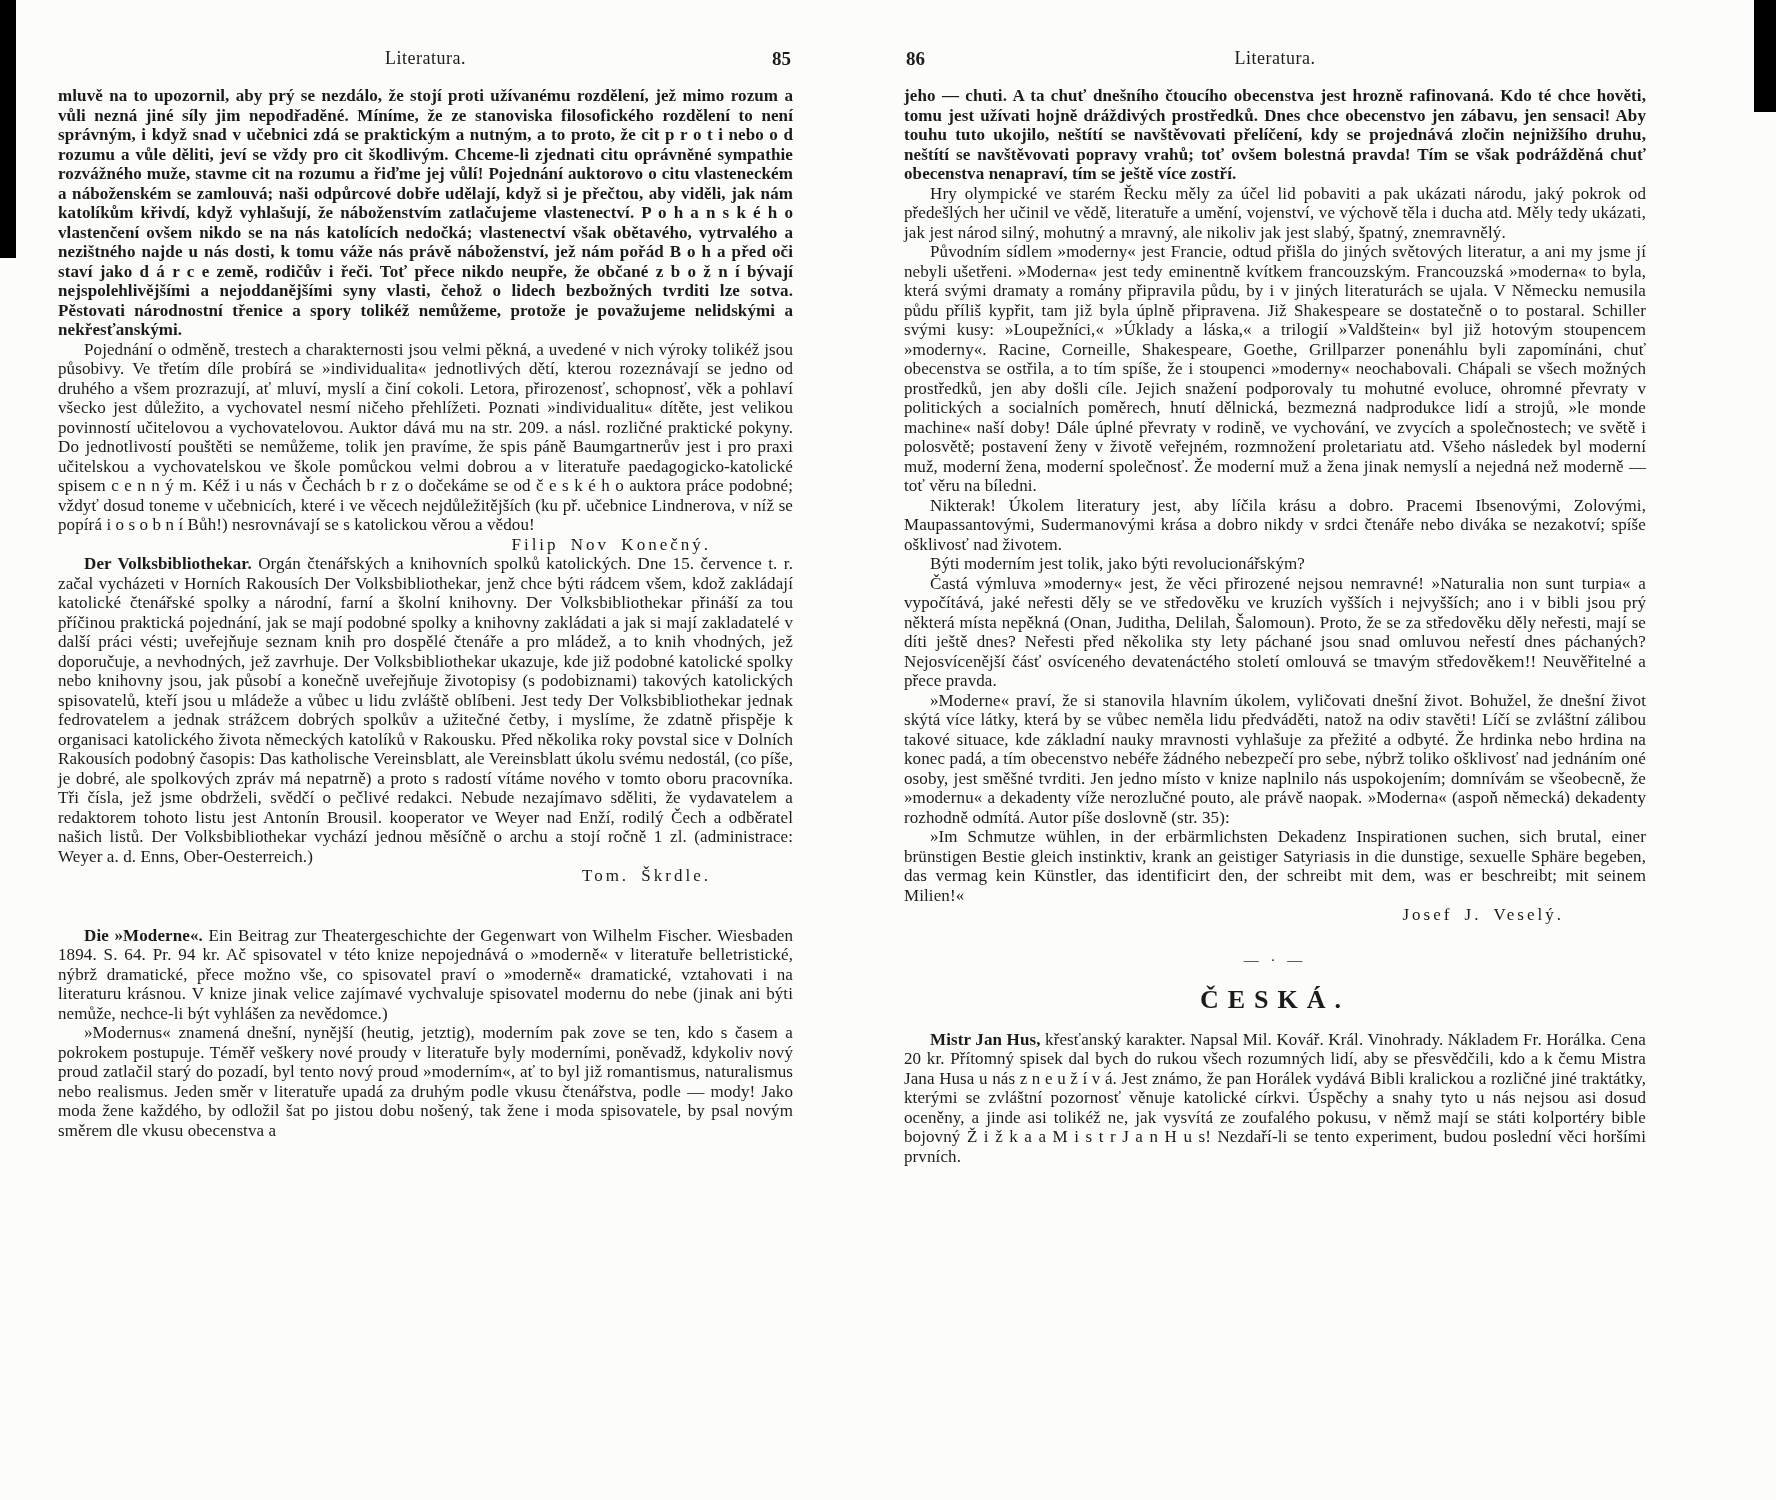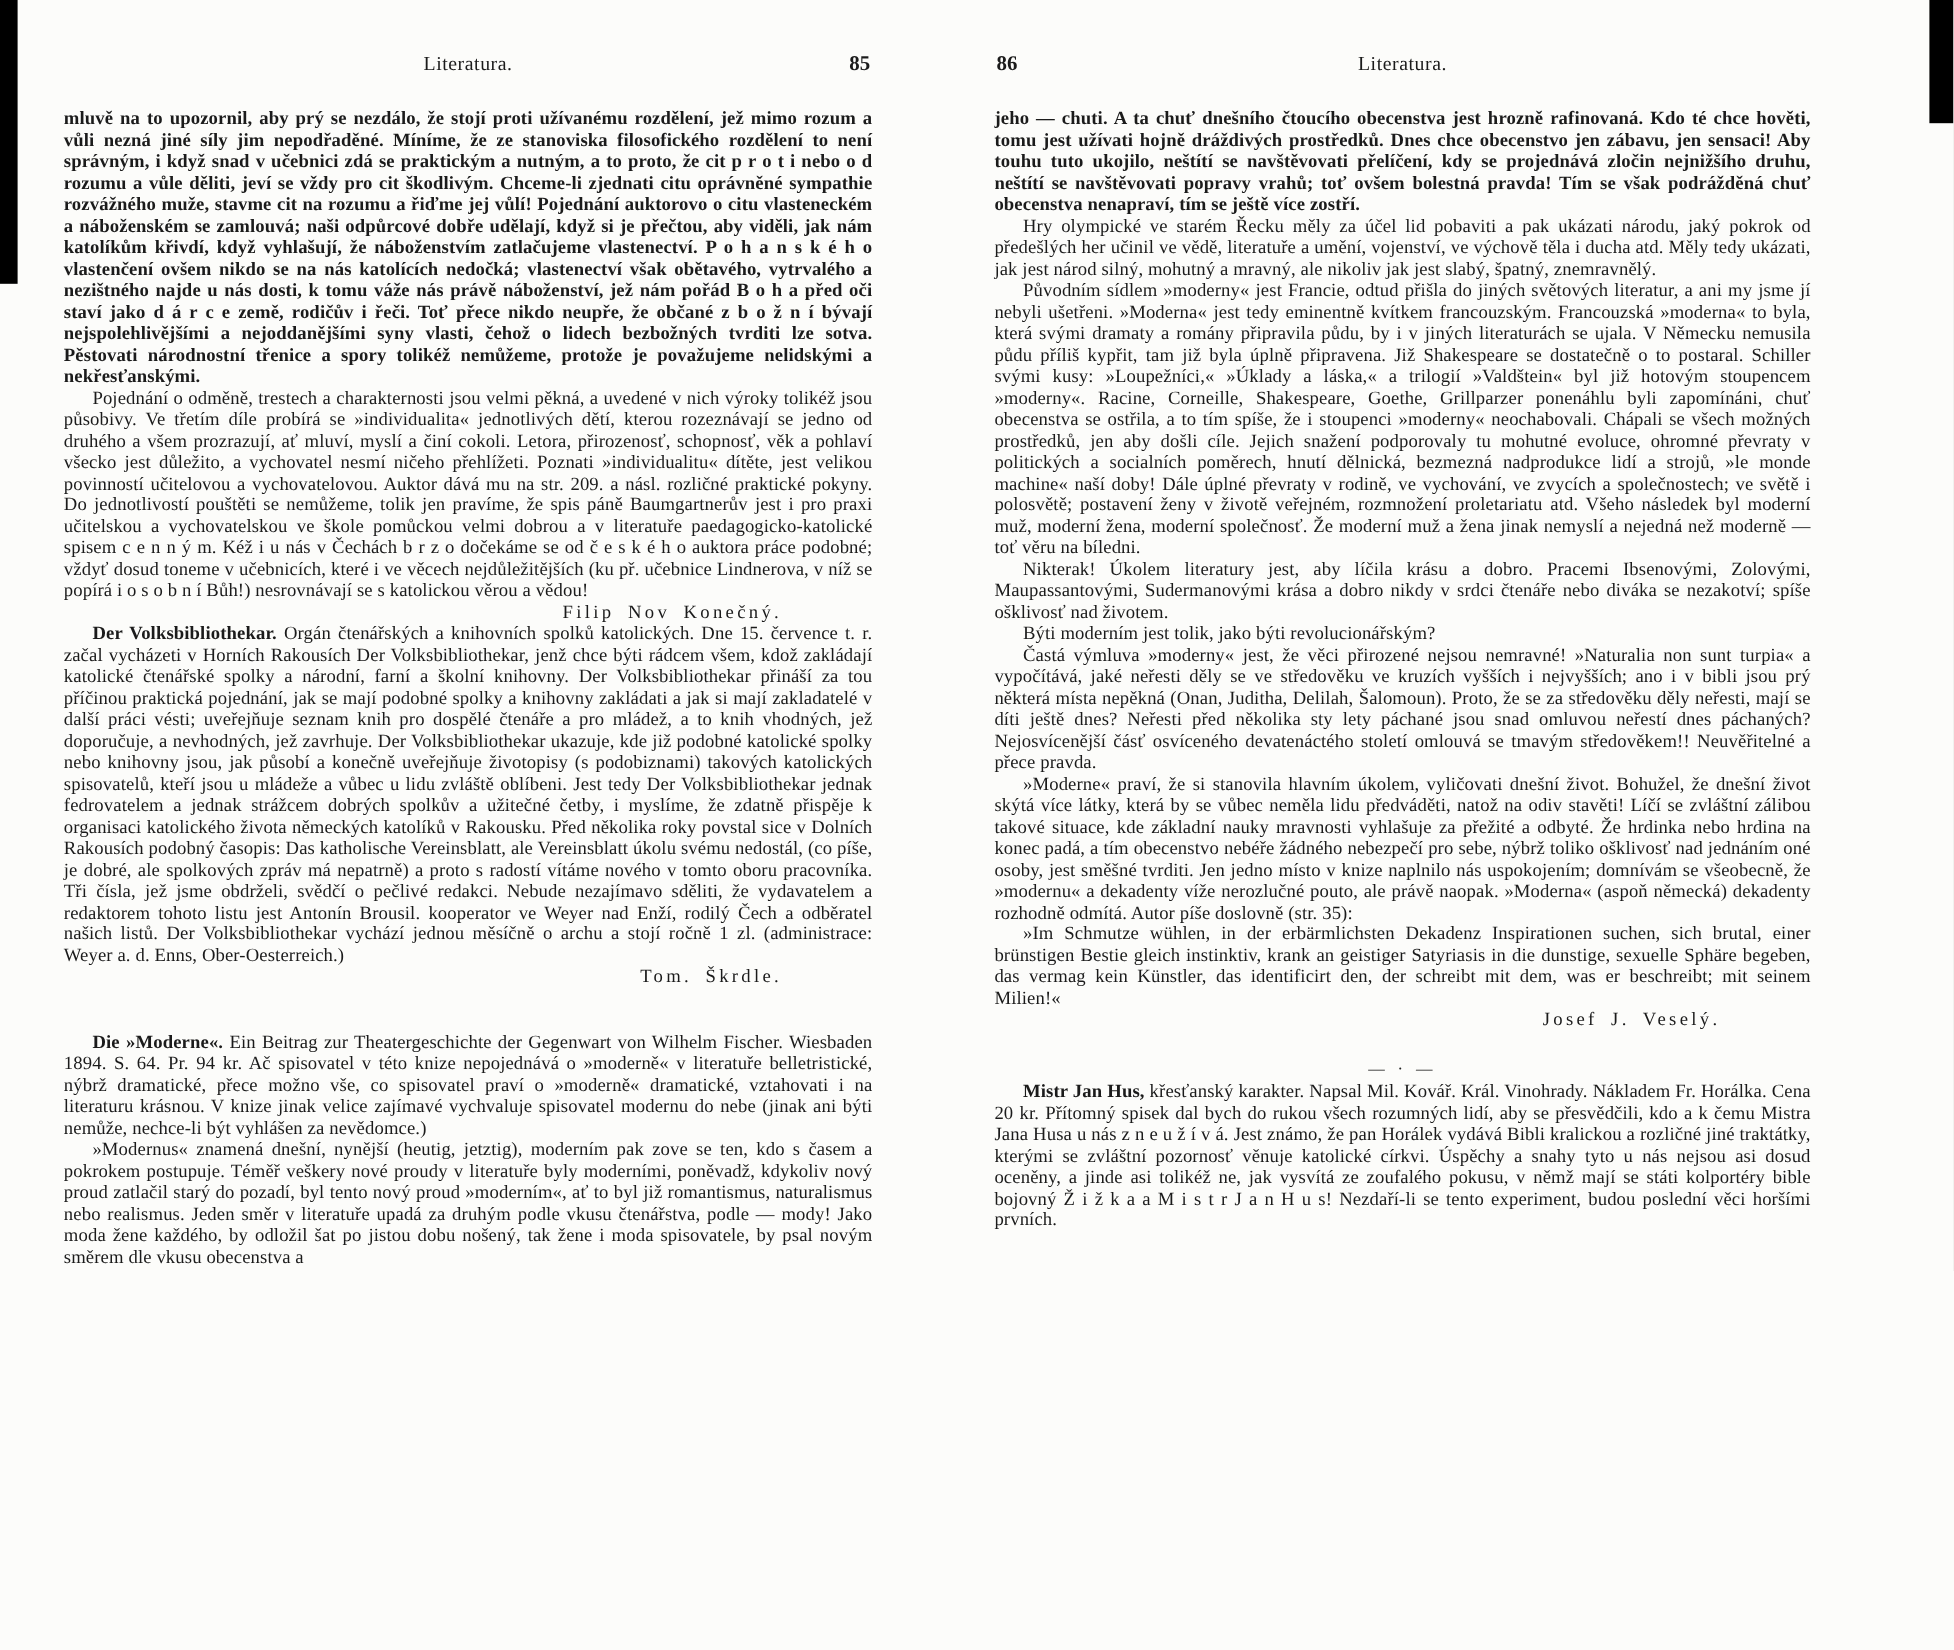--- a/index.html
+++ b/index.html
@@ -21,21 +21,21 @@
   .artifact-right { right: 0; top: 0; width: 22px; height: 112px; }
 
   .spread { display: flex; }
   .page { width: 888px; box-sizing: border-box; }
   .page-left  .content { margin: 48px 95px 0 58px; }   
   .page-right .content { margin: 48px 130px 0 16px; }  
 
   .page-header {
     position: relative;
     height: 26px;
-    margin-bottom: 24px;
+    margin-bottom: 12px;
     font-size: 18px;
   }
   .hdr-title {
     position: absolute;
     left: 50%;
     transform: translateX(-50%);
     letter-spacing: 0.5px;
   }
   .hdr-num { font-weight: bold; font-size: 19px; }
   .hdr-num-right { position: absolute; right: 2px; top: 0; }
@@ -111,19 +111,20 @@
             <p class="para no-indent">jeho — chuti. A ta chuť dnešního čtoucího obecenstva jest hrozně rafinovaná. Kdo té chce hověti, tomu jest užívati hojně dráždivých prostředků. Dnes chce obecenstvo jen zábavu, jen sensaci! Aby touhu tuto ukojilo, neštítí se navštěvovati přelíčení, kdy se projednává zločin nejnižšího druhu, neštítí se navštěvovati popravy vrahů; toť ovšem bolestná pravda! Tím se však podrážděná chuť obecenstva nenapraví, tím se ještě více zostří.</p>
             <p class="para">Hry olympické ve starém Řecku měly za účel lid pobaviti a pak ukázati národu, jaký pokrok od předešlých her učinil ve vědě, literatuře a umění, vojenství, ve výchově těla i ducha atd. Měly tedy ukázati, jak jest národ silný, mohutný a mravný, ale nikoliv jak jest slabý, špatný, znemravnělý.</p>
             <p class="para">Původním sídlem »moderny« jest Francie, odtud přišla do jiných světových literatur, a ani my jsme jí nebyli ušetřeni. »Moderna« jest tedy eminentně kvítkem francouzským. Francouzská »moderna« to byla, která svými dramaty a romány připravila půdu, by i v jiných literaturách se ujala. V Německu nemusila půdu příliš kypřit, tam již byla úplně připravena. Již Shakespeare se dostatečně o to postaral. Schiller svými kusy: »Loupežníci,« »Úklady a láska,« a trilogií »Valdštein« byl již hotovým stoupencem »moderny«. Racine, Corneille, Shakespeare, Goethe, Grillparzer ponenáhlu byli zapomínáni, chuť obecenstva se ostřila, a to tím spíše, že i stoupenci »moderny« neochabovali. Chápali se všech možných prostředků, jen aby došli cíle. Jejich snažení podporovaly tu mohutné evoluce, ohromné převraty v politických a socialních poměrech, hnutí dělnická, bezmezná nadprodukce lidí a strojů, »le monde machine« naší doby! Dále úplné převraty v rodině, ve vychování, ve zvycích a společnostech; ve světě i polosvětě; postavení ženy v životě veřejném, rozmnožení proletariatu atd. Všeho následek byl moderní muž, moderní žena, moderní společnosť. Že moderní muž a žena jinak nemyslí a nejedná než moderně — toť věru na bíledni.</p>
             <p class="para">Nikterak! Úkolem literatury jest, aby líčila krásu a dobro. Pracemi Ibsenovými, Zolovými, Maupassantovými, Sudermanovými krása a dobro nikdy v srdci čtenáře nebo diváka se nezakotví; spíše ošklivosť nad životem.</p>
             <p class="para">Býti moderním jest tolik, jako býti revolucionářským?</p>
             <p class="para">Častá výmluva »moderny« jest, že věci přirozené nejsou nemravné! »Naturalia non sunt turpia« a vypočítává, jaké neřesti děly se ve středověku ve kruzích vyšších i nejvyšších; ano i v bibli jsou prý některá místa nepěkná (Onan, Juditha, Delilah, Šalomoun). Proto, že se za středověku děly neřesti, mají se díti ještě dnes? Neřesti před několika sty lety páchané jsou snad omluvou neřestí dnes páchaných? Nejosvícenější čásť osvíceného devatenáctého století omlouvá se tmavým středověkem!! Neuvěřitelné a přece pravda.</p>
             <p class="para">»Moderne« praví, že si stanovila hlavním úkolem, vyličovati dnešní život. Bohužel, že dnešní život skýtá více látky, která by se vůbec neměla lidu předváděti, natož na odiv stavěti! Líčí se zvláštní zálibou takové situace, kde základní nauky mravnosti vyhlašuje za přežité a odbyté. Že hrdinka nebo hrdina na konec padá, a tím obecenstvo nebéře žádného nebezpečí pro sebe, nýbrž toliko ošklivosť nad jednáním oné osoby, jest směšné tvrditi. Jen jedno místo v knize naplnilo nás uspokojením; domnívám se všeobecně, že »modernu« a dekadenty víže nerozlučné pouto, ale právě naopak. »Moderna« (aspoň německá) dekadenty rozhodně odmítá. Autor píše doslovně (str. 35):</p>
             <p class="para">»Im Schmutze wühlen, in der erbärmlichsten Dekadenz Inspirationen suchen, sich brutal, einer brünstigen Bestie gleich instinktiv, krank an geistiger Satyriasis in die dunstige, sexuelle Sphäre begeben, das vermag kein Künstler, das identificirt den, der schreibt mit dem, was er beschreibt; mit seinem Milien!«</p>
             <div class="signature">Josef J. Veselý.</div>
             <div class="divider">— · —</div>
+            <div class="heading">ČESKÁ.</div>
             <p class="para"><span class="lead">Mistr Jan Hus, </span>křesťanský karakter. Napsal Mil. Kovář. Král. Vinohrady. Nákladem Fr. Horálka. Cena 20 kr. Přítomný spisek dal bych do rukou všech rozumných lidí, aby se přesvědčili, kdo a k čemu Mistra Jana Husa u nás z n e u ž í v á. Jest známo, že pan Horálek vydává Bibli kralickou a rozličné jiné traktátky, kterými se zvláštní pozornosť věnuje katolické církvi. Úspěchy a snahy tyto u nás nejsou asi dosud oceněny, a jinde asi tolikéž ne, jak vysvítá ze zoufalého pokusu, v němž mají se státi kolportéry bible bojovný Ž i ž k a a M i s t r J a n H u s! Nezdaří-li se tento experiment, budou poslední věci horšími prvních.</p>
           </div>
       </div>
     </div>
 
   </div>
 </div>
 
 </body></html>

